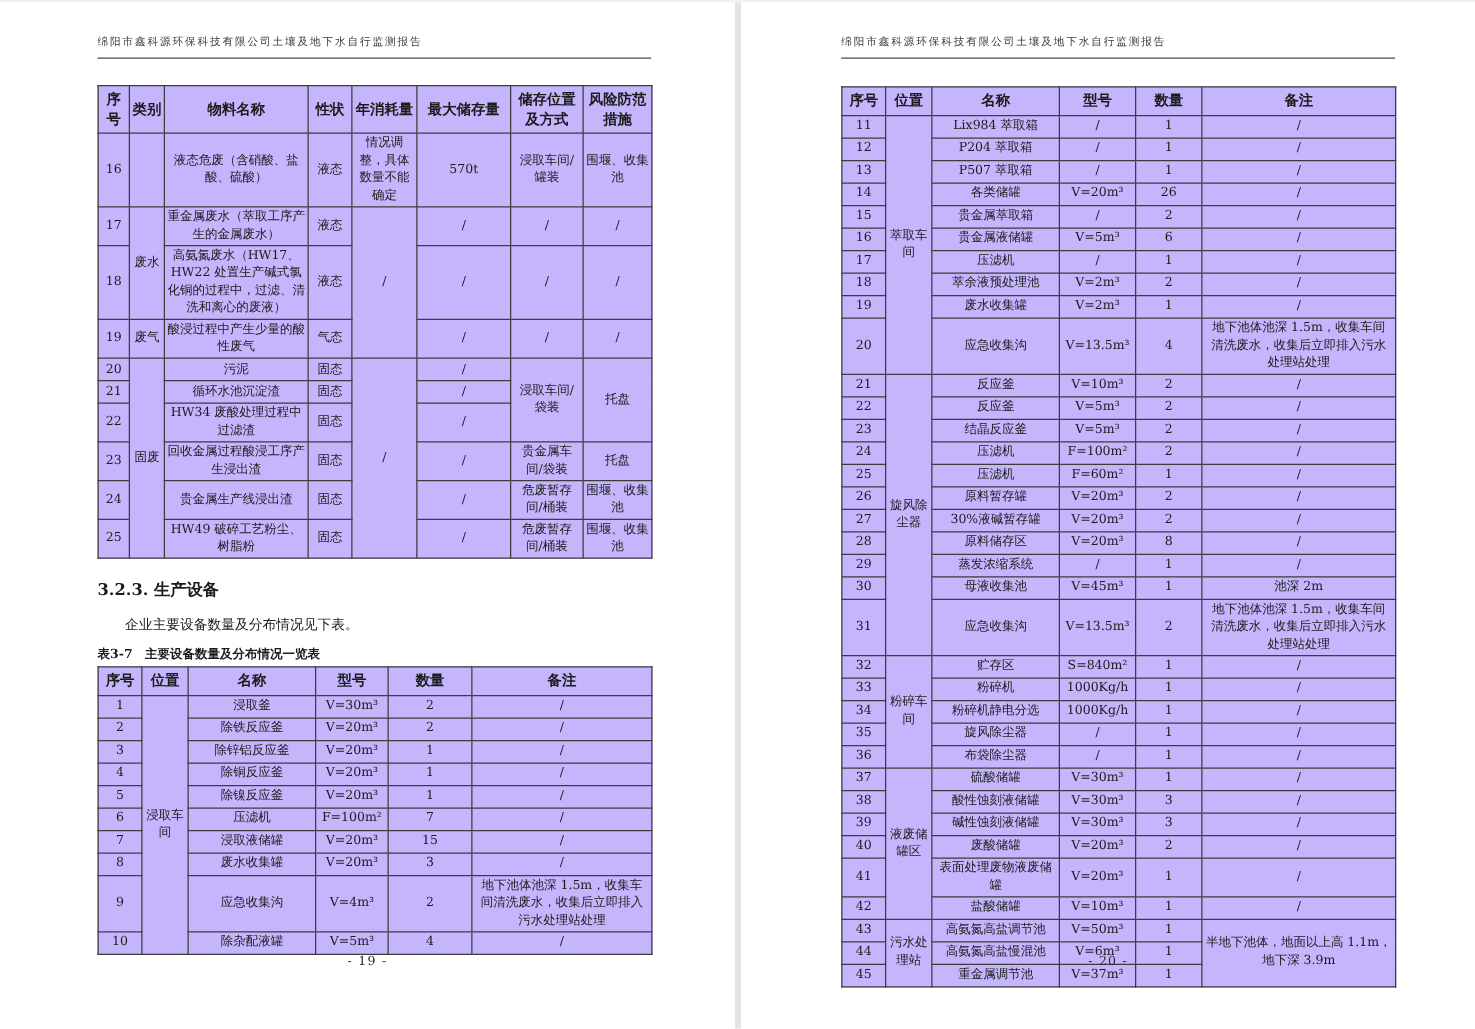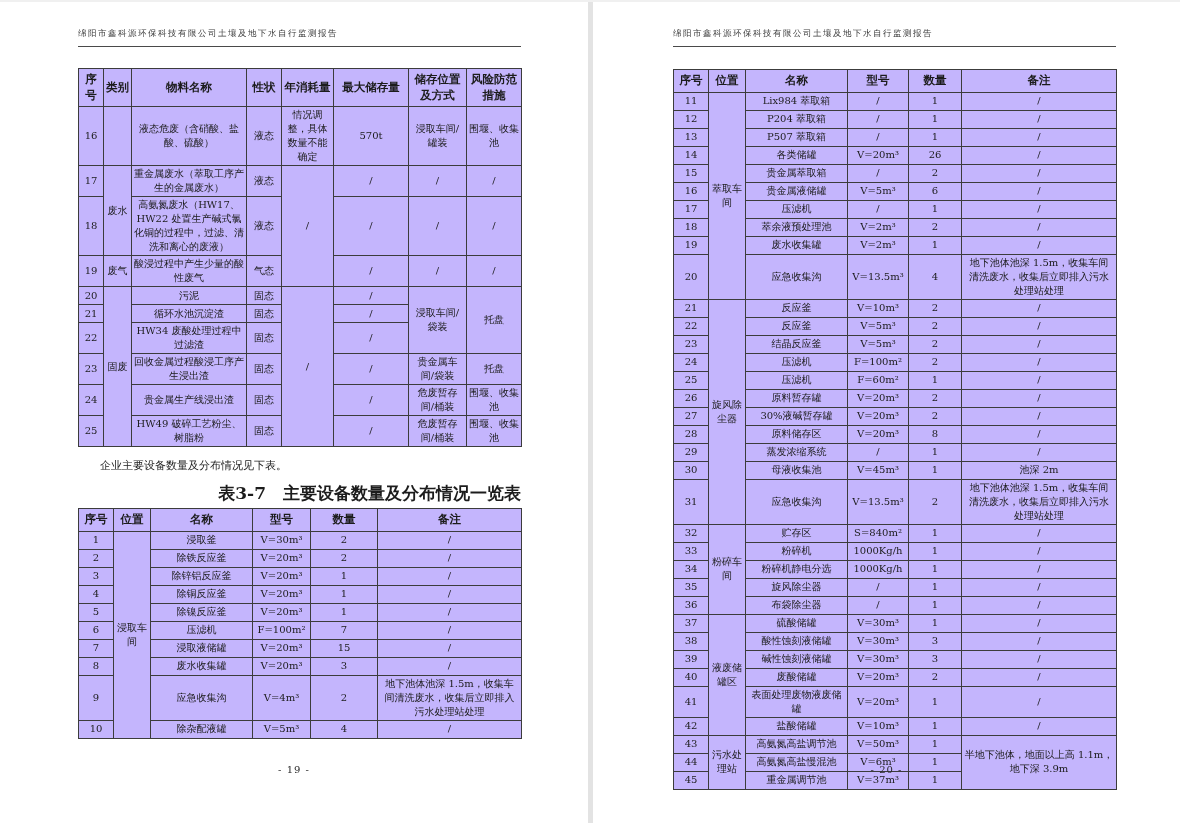--- a/index.html
+++ b/index.html
@@ -31,21 +31,21 @@
   }
   td{
     font-size:10px;padding:1px 2px;line-height:1.4;height:15px;
     word-break:break-all;text-align:center;
   }
   td.left{text-align:center;padding:1px 4px}
 
   .materials{margin-top:21px}
   .section-heading{margin:16px 0 0 0;font-size:13px;font-weight:bold}
   .intro{margin:11px 0 0 0;font-size:11px;text-indent:22px}
-  .caption{margin:9px 0 3px 0;text-align:right;font-size:17px;font-weight:bold}
+  .caption{margin:9px 0 3px 0;text-align:left;font-size:10px;font-weight:bold}
   .equip2{margin-top:22px}
 
   .page-footer{
     position:absolute;top:762px;left:0;width:100%;
     text-align:center;font-size:10px;color:#2a2a2a;letter-spacing:1px;
   }
 </style>
 </head>
 <body>
 
@@ -158,20 +158,21 @@
               <td>25</td>
               <td>HW49 破碎工艺粉尘、树脂粉</td>
               <td>固态</td>
               <td>/</td>
               <td>危废暂存间/桶装</td>
               <td>围堰、收集池</td>
             </tr>
           </tbody>
       </table>
 
+      <h3 class="section-heading">3.2.3. 生产设备</h3>
       <p class="intro">企业主要设备数量及分布情况见下表。</p>
       <div class="caption">表3-7　主要设备数量及分布情况一览表</div>
 
       <table class="equip1">
         <colgroup>
           <col style="width:35px">
             <col style="width:37px">
             <col style="width:102px">
           <col style="width:58px">
             <col style="width:67px">

